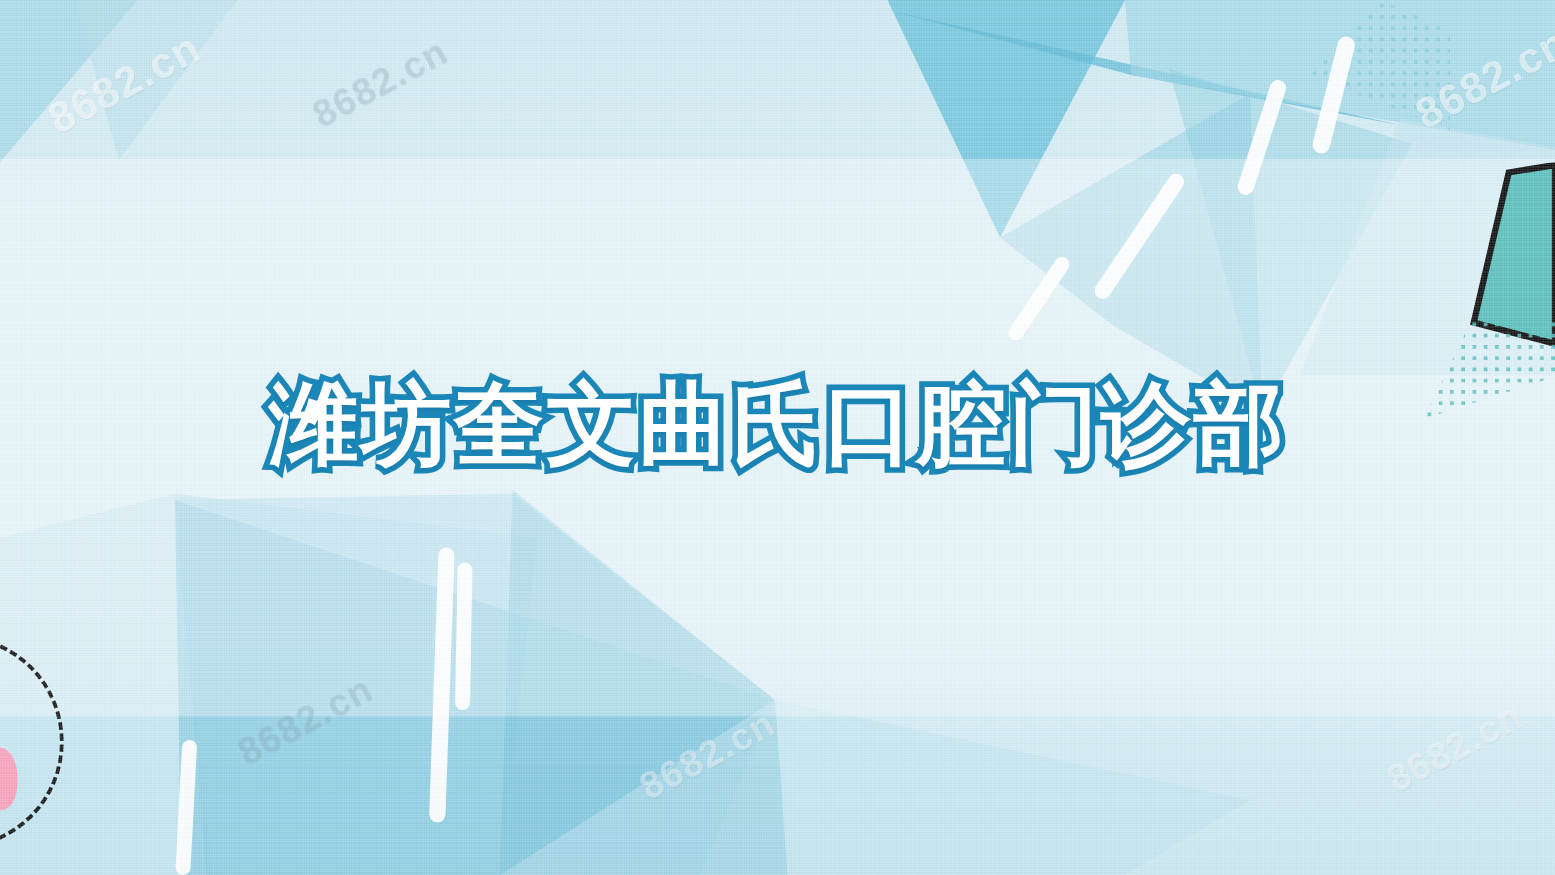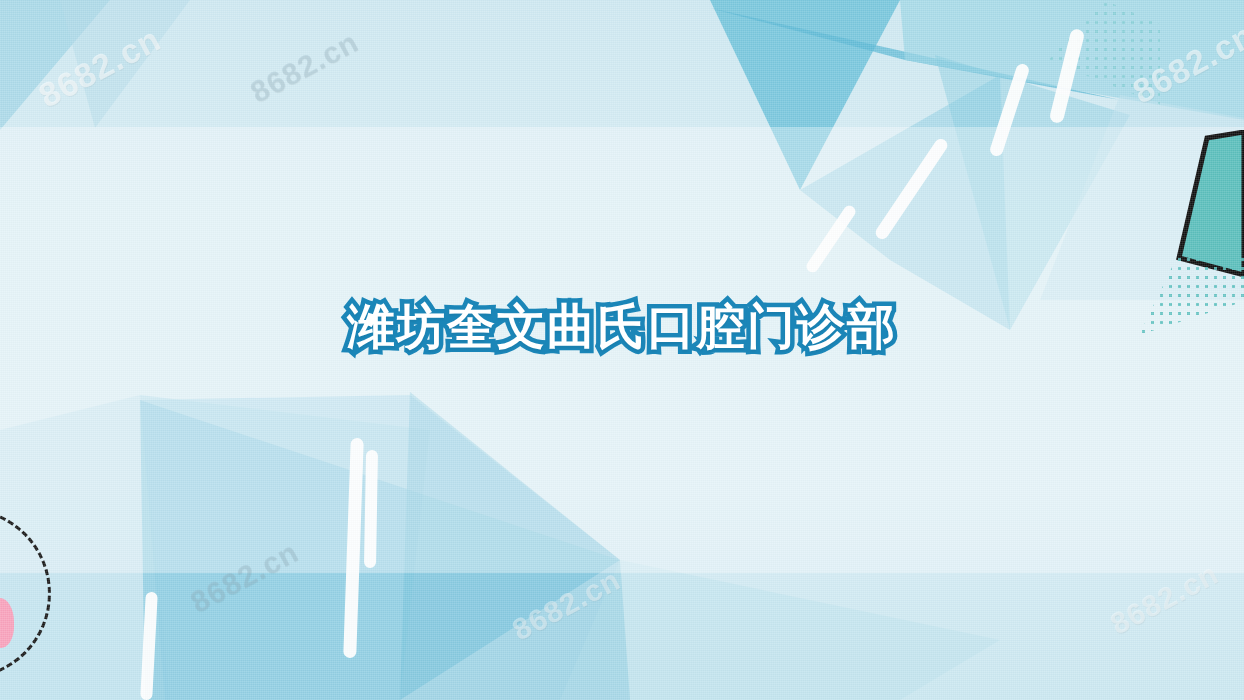--- a/index.html
+++ b/index.html
@@ -99,21 +99,21 @@
     position: absolute;
     left: 0;
     top: 300px;
     width: 100%;
     text-align: center;
     pointer-events: none;
   }
   .title {
     display: inline-block;
     font-family: "DejaVu Sans", "Liberation Sans", sans-serif;
-    font-size: 48px;
+    font-size: 72px;
     font-weight: 700;
     letter-spacing: 2px;
     color: #ffffff;
     -webkit-text-stroke: 9px #1b86b8;
     paint-order: stroke fill;
     line-height: 1.1;
     text-shadow: 0 2px 2px rgba(0,0,0,0.06);
   }
 </style>
 </head>

